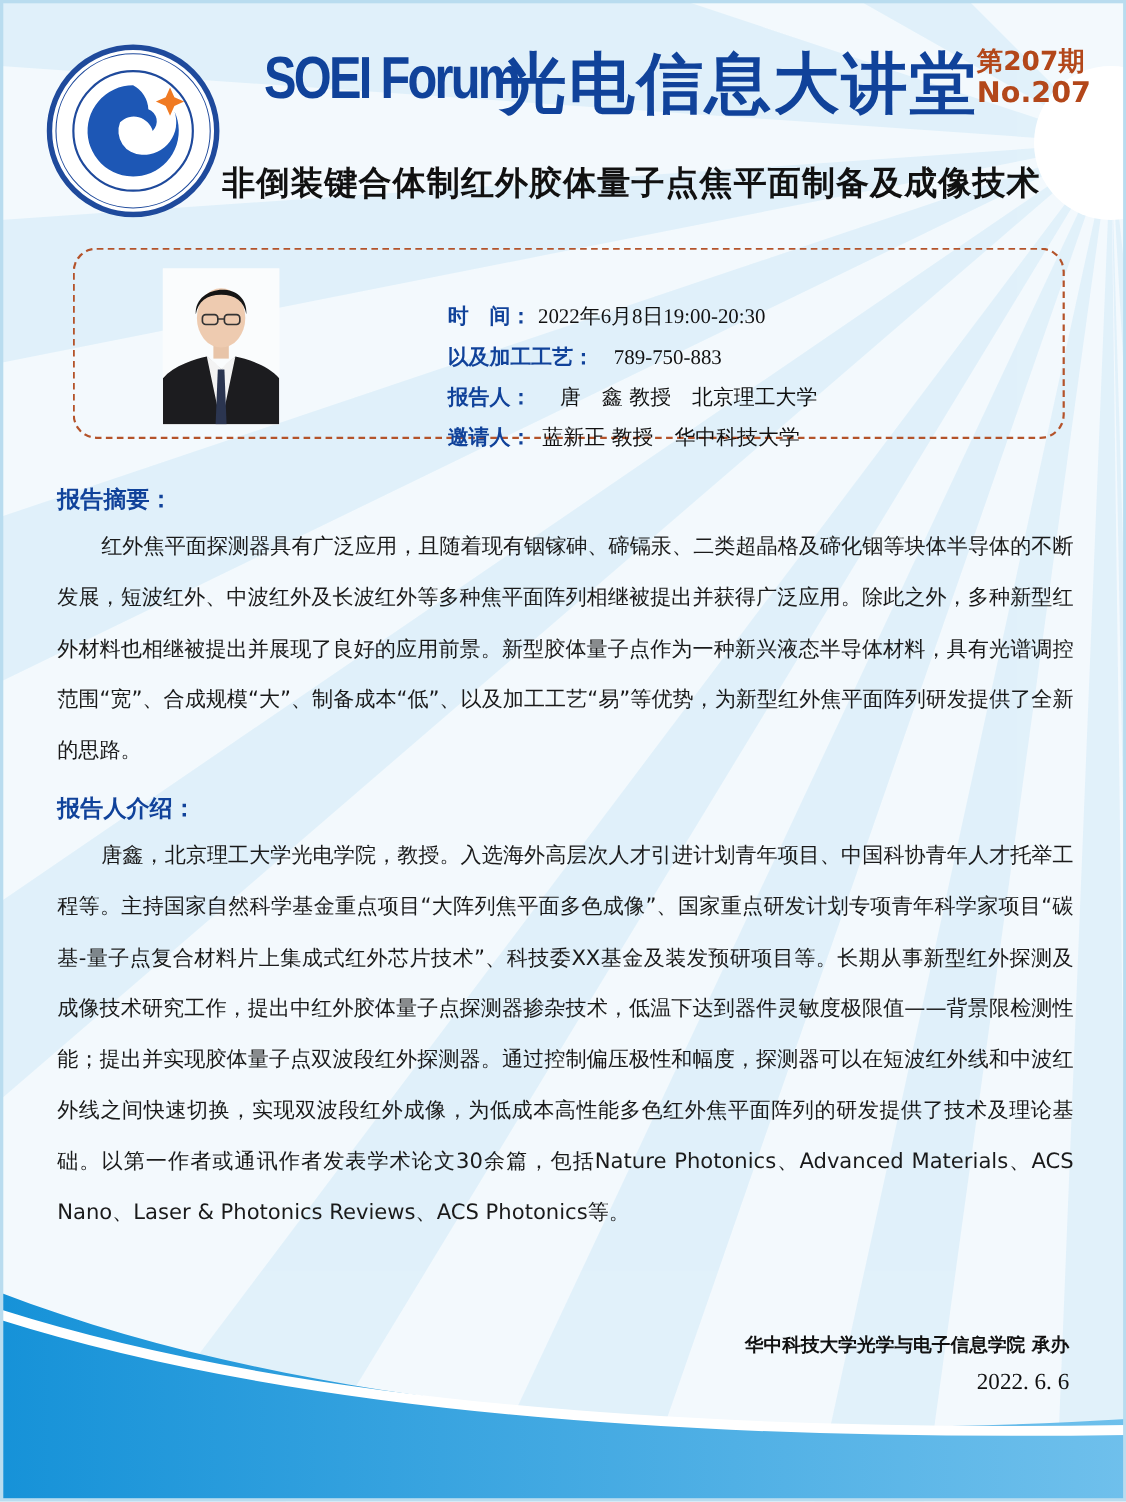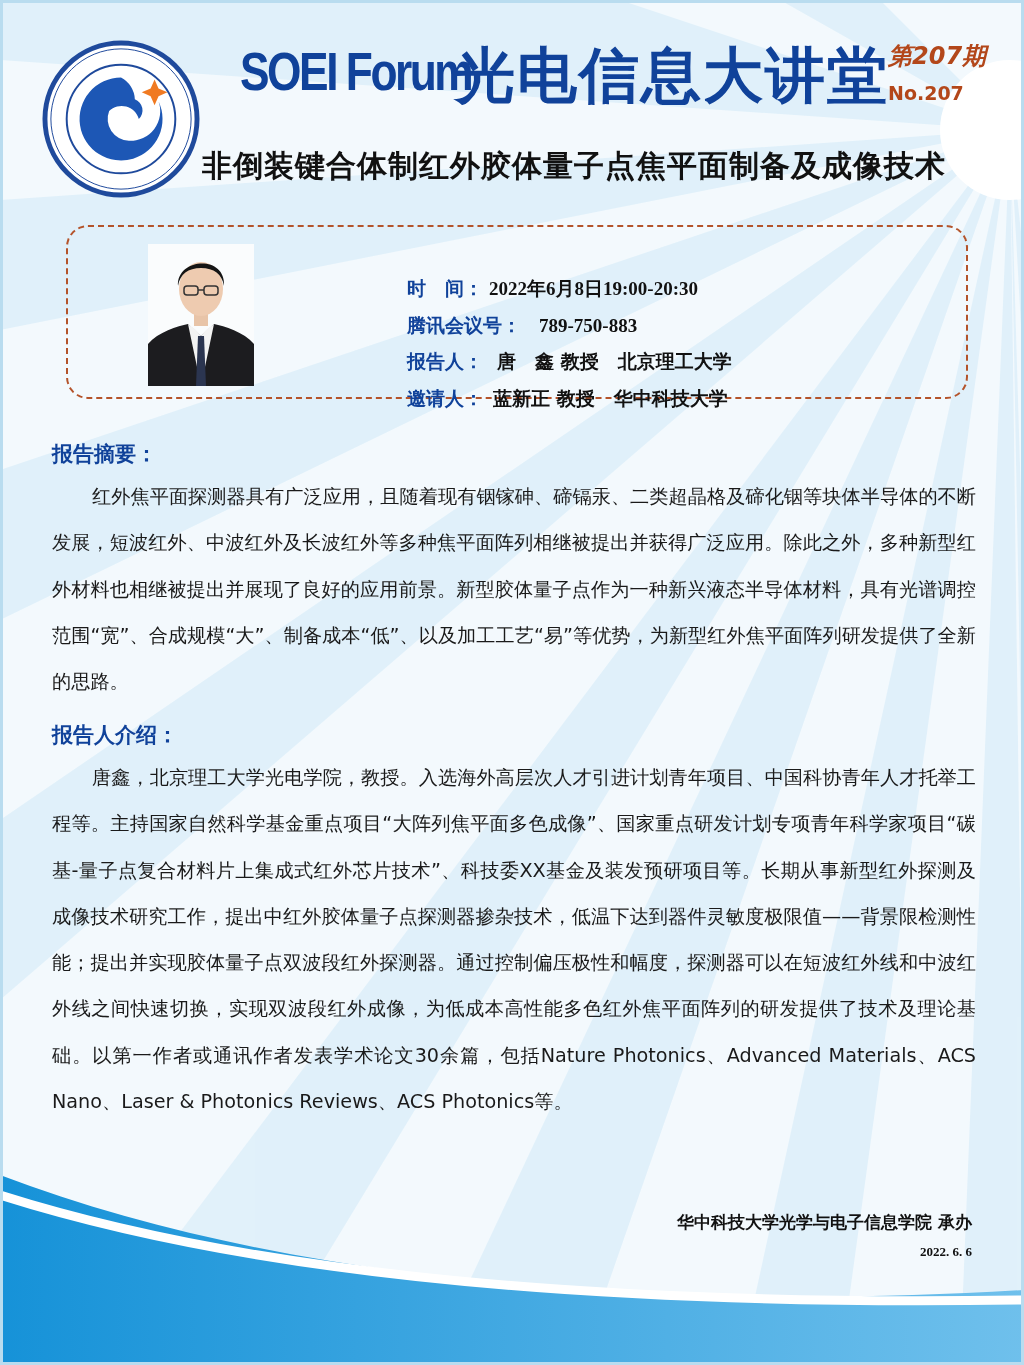--- a/index.html
+++ b/index.html
@@ -7,36 +7,36 @@
     font-family: "DejaVu Sans", "Liberation Sans", sans-serif; }
   .bg { position:absolute; inset:0; overflow:hidden;
     background: radial-gradient(circle at 1010px 130px, #ffffff 0, #ffffff 60px, transparent 61px), #f3f9fd; }
   .bg svg { position:absolute; left:0; top:0; }
   .frame { position:absolute; inset:0; border:3px solid #b9dcef; pointer-events:none; }
   .logo { position:absolute; left:42px; top:40px; width:158px; height:158px; }
   .forum-title { position:absolute; left:240px; top:40px; font-family:"Liberation Sans", sans-serif;
     font-weight:bold; color:#10429a; font-size:54px; letter-spacing:-3px; transform:scaleX(0.82); transform-origin:left top; white-space:nowrap; }
   .cn-title { position:absolute; left:455px; top:36px; color:#10429a; font-weight:bold; font-size:60px; letter-spacing:2px; white-space:nowrap; }
   .issue { position:absolute; left:888px; top:44px; color:#b3471a; font-weight:bold; line-height:1; }
-  .issue .l1 { font-size:24px;font-style:italic; }
-  .issue .l2 { font-size:19px; margin-top:16px; }
+  .issue .l1 { font-size:24px; }
+  .issue .l2 { font-size:26px; margin-top:4px; }
   .talk-title { position:absolute; left:202px; top:146px; font-size:30px; font-weight:bold; color:#111; letter-spacing:1px; white-space:nowrap;text-align:right; }
   .info-box { position:absolute; left:66px; top:225px; width:898px; height:170px;
     border:2px dashed #b4532a; border-radius:22px; }
   .photo { position:absolute; left:148px; top:244px; width:106px; height:142px; background:#fdfdfd; overflow:hidden; }
   .info-rows { position:absolute; left:407px; top:238px; }
   .info-row { height:36.5px; line-height:36px; font-size:19px; white-space:nowrap; }
   .info-row .lbl { color:#10429a; font-weight:bold; display:inline-block;margin-top:32px; }
-  .info-row .val { color:#111; font-weight:bold; font-family:"Liberation Serif", serif; }
+  .info-row .val { color:#111; font-weight:normal; font-family:"Liberation Serif", serif; }
   .info-row .val.cn { font-family:"DejaVu Sans", sans-serif; }
   .section-h { position:absolute; left:52px; color:#10429a; font-size:21px; font-weight:bold; }
   .para { position:absolute; left:52px; width:924px; font-size:19.2px; color:#1a1a1a; line-height:46.3px; text-align:justify; }
   .para .indent { display:inline-block; width:40px; }
   .footer-org { position:absolute; right:52px; top:1211px; font-size:17px; font-weight:bold; color:#111;text-align:right; }
-  .footer-date { position:absolute; right:52px; top:1244px; font-size:13px; font-weight:bold; color:#111; font-family:"Liberation Serif", serif; }
+  .footer-date { position:absolute; right:52px; top:1244px; font-size:21px; font-weight:normal; color:#111; font-family:"Liberation Serif", serif; }
 </style>
 </head>
 <body>
 
 <div class="bg">
   <svg width="1024" height="1365" viewBox="0 0 1024 1365">
     <defs>
       <linearGradient id="wave" x1="0" y1="0" x2="1" y2="0">
         <stop offset="0" stop-color="#1692d8"></stop>
         <stop offset="1" stop-color="#6fc0ec"></stop>
@@ -96,26 +96,26 @@
     <line x1="50" y1="46" x2="56" y2="46" stroke="#333" stroke-width="1.5"></line>
   </svg>
 </div>
 
 <div class="info-rows">
   <div class="info-row">
     <span class="lbl">时　间：</span>
     <span class="val">2022年6月8日19:00-20:30</span>
   </div>
   <div class="info-row">
-    <span class="lbl">腾讯会议号：</span>
+    <span class="lbl">以及加工工艺：</span>
     <span class="val" style="margin-left:12px">789-750-883</span>
   </div>
   <div class="info-row">
     <span class="lbl">报告人：</span>
-    <span class="val cn" style="margin-left:8px">唐　鑫 教授　北京理工大学</span>
+    <span class="val cn" style="margin-left:20px">唐　鑫 教授　北京理工大学</span>
   </div>
   <div class="info-row">
     <span class="lbl">邀请人：</span>
     <span class="val cn" style="margin-left:4px">蓝新正 教授　华中科技大学</span>
   </div>
 </div>
 
 <div class="section-h" style="top:440px">报告摘要：</div>
 <div class="para" style="top:474px"><span class="indent"></span><span>红外焦平面探测器具有广泛应用，且随着现有铟镓砷、碲镉汞、二类超晶格及碲化铟等块体半导体的不断发展，短波红外、中波红外及长波红外等多种焦平面阵列相继被提出并获得广泛应用。除此之外，多种新型红外材料也相继被提出并展现了良好的应用前景。新型胶体量子点作为一种新兴液态半导体材料，具有光谱调控范围“宽”、合成规模“大”、制备成本“低”、以及加工工艺“易”等优势，为新型红外焦平面阵列研发提供了全新的思路。</span></div>
 

